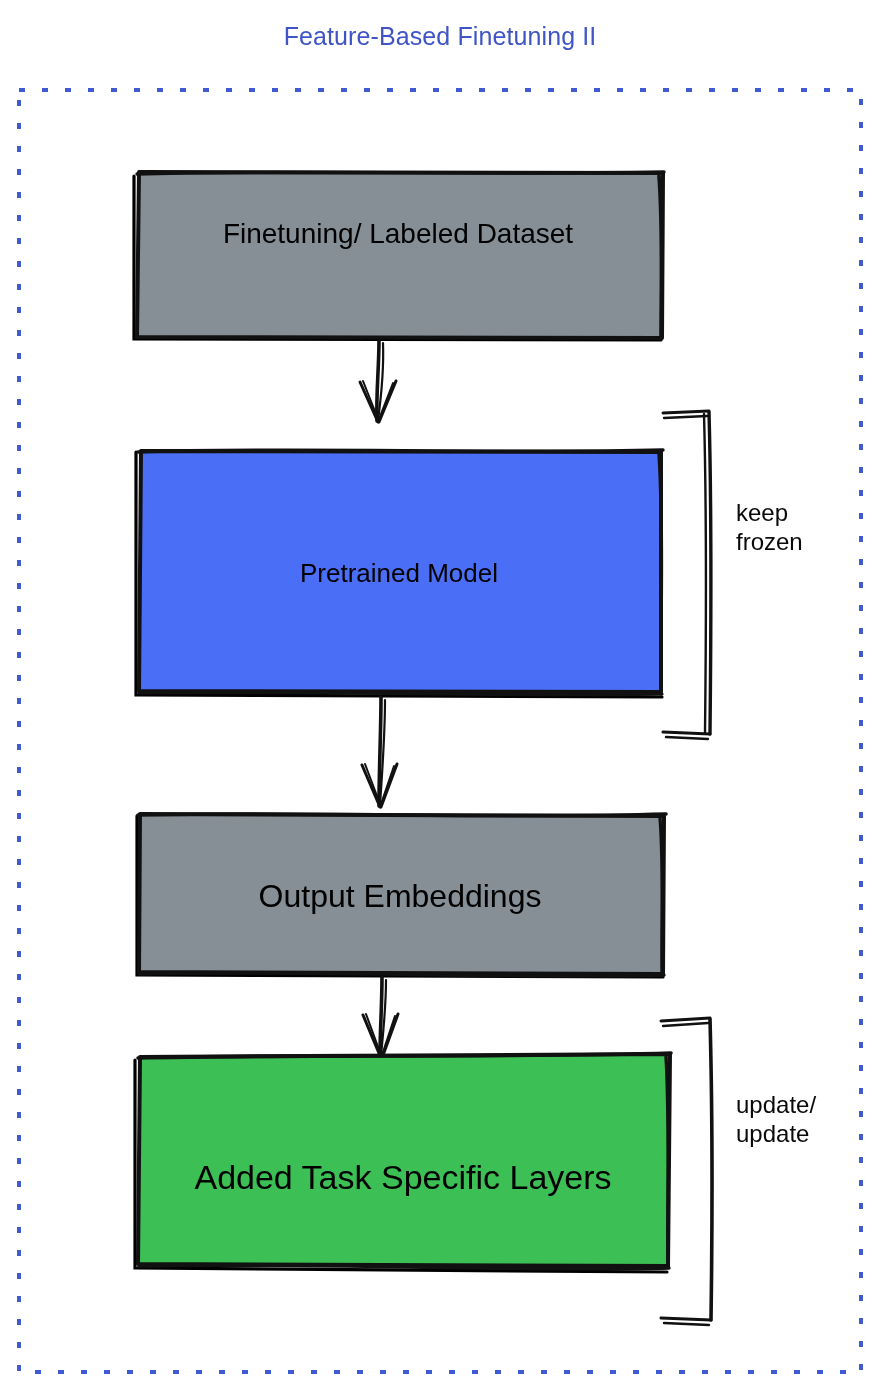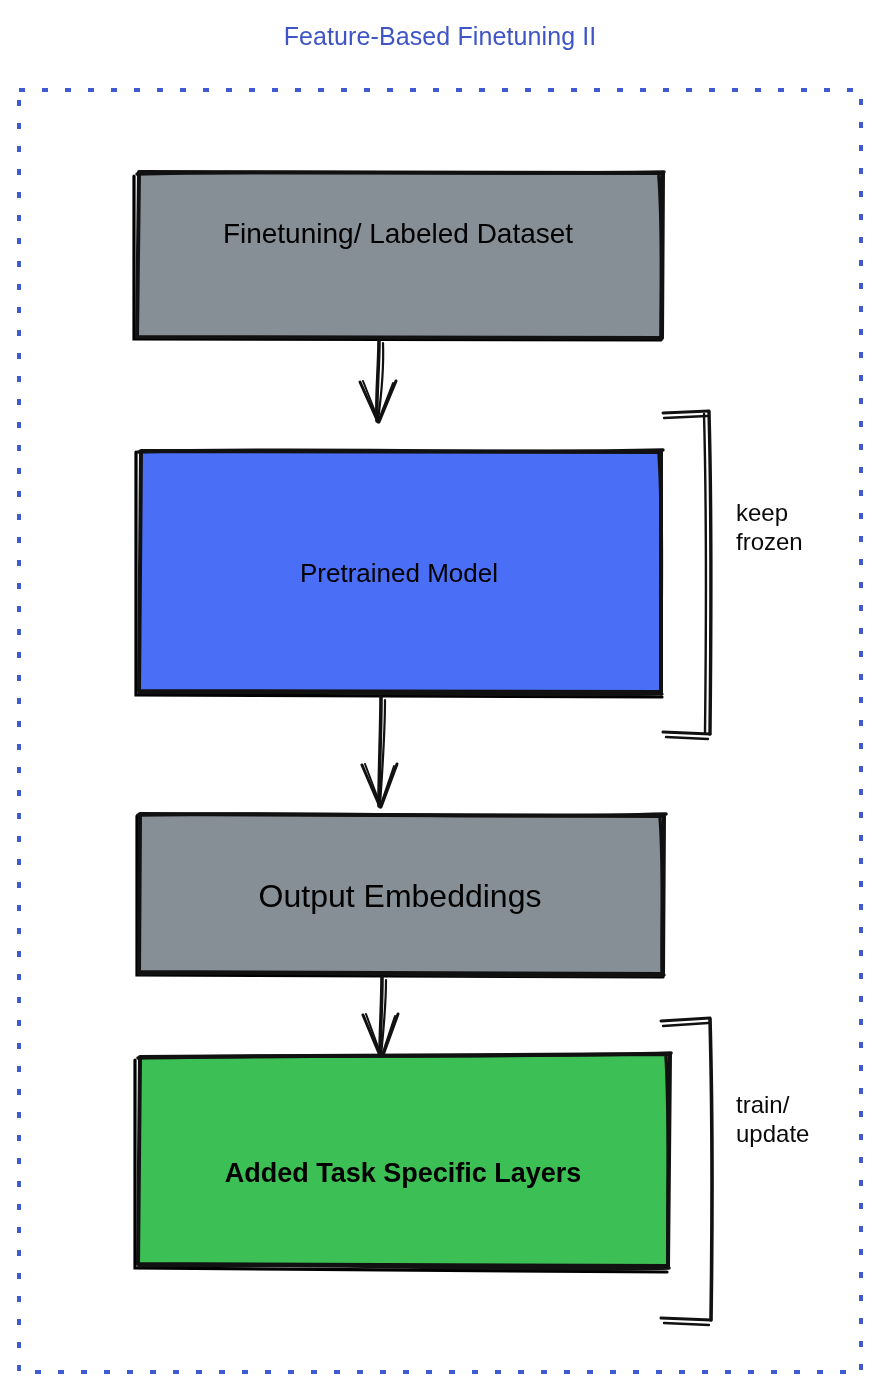--- a/index.html
+++ b/index.html
@@ -69,22 +69,22 @@
     left: 138px;
     top: 878px;
     width: 524px;
     font-size: 32px;
   }
 
   #label-task-layers {
     left: 136px;
     top: 1158px;
     width: 534px;
-    font-size: 27px;
-    font-weight: bold;
+    font-size: 34px;
+    font-weight: normal;
   }
 
   .side-note {
     position: absolute;
     font-family: "Liberation Sans", sans-serif;
     color: #0a0a0a;
     font-size: 24px;
     line-height: 1.22;
     white-space: pre-line;
   }
@@ -192,16 +192,16 @@
 
   <div class="box-label" id="label-dataset">Finetuning/ Labeled Dataset</div>
 
   <div class="box-label" id="label-embeddings">Output Embeddings</div>
 
   <div class="box-label" id="label-task-layers">Added Task Specific Layers</div>
 
   <div class="side-note" id="note-keep-frozen">keep
 frozen</div>
 
-  <div class="side-note" id="note-train-update">train/
+  <div class="side-note" id="note-train-update">update/
 update</div>
 
 </div>
 
 </body></html>

